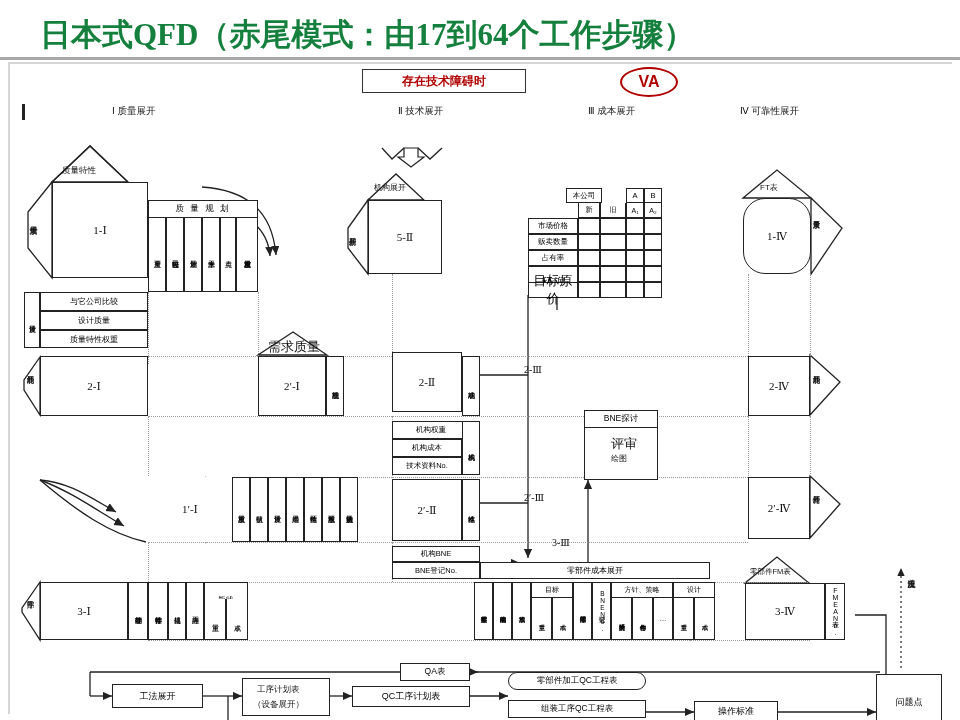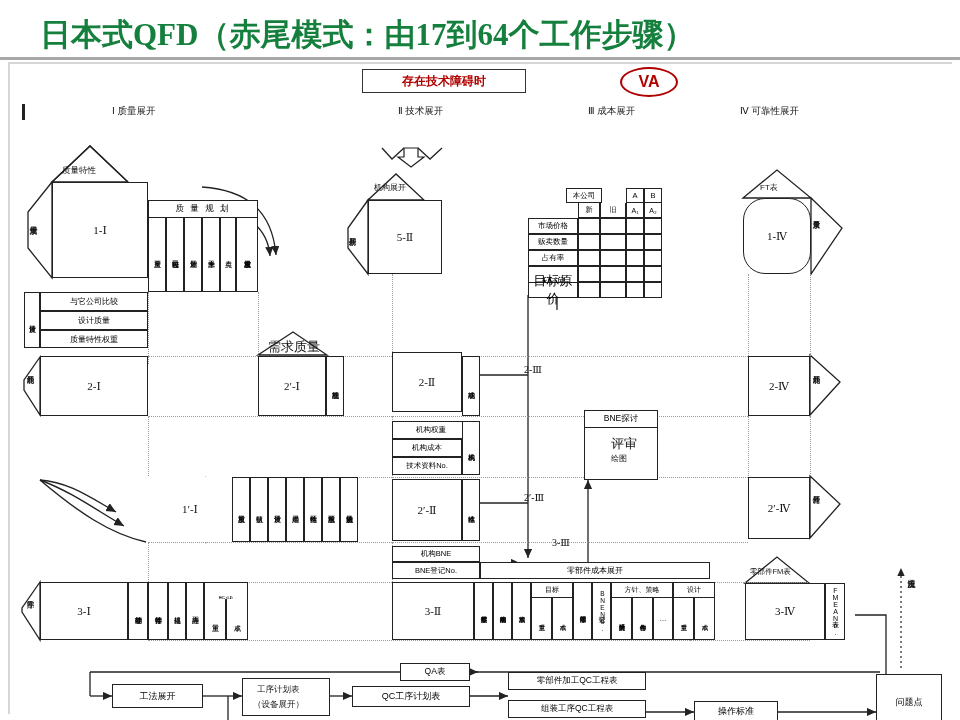--- a/index.html
+++ b/index.html
@@ -222,21 +222,20 @@
     <div class="b ctr" style="left:392px;top:397px;width:70px;height:18px;font-size:7.5px;">技术资料No.</div>
     <div class="b ctr vert" style="left:462px;top:361px;width:18px;height:54px;font-size:7px;">机构成本</div>
 
     <div class="b ctr code" style="left:392px;top:419px;width:70px;height:62px;">2′-Ⅱ</div>
     <div class="b ctr vert" style="left:462px;top:419px;width:18px;height:62px;font-size:7px;">特性成本</div>
 
     <div class="b ctr" style="left:392px;top:486px;width:88px;height:16px;font-size:7.5px;">机构BNE</div>
     <div class="b ctr" style="left:392px;top:502px;width:88px;height:17px;font-size:7.5px;">BNE登记No.</div>
     <div class="b ctr" style="left:480px;top:502px;width:230px;height:17px;font-size:8px;">零部件成本展开</div>
 
-    <div class="b ctr code" style="left:392px;top:522px;width:82px;height:58px;">3-Ⅱ</div>
     <div class="b ctr vert" style="left:474px;top:522px;width:19px;height:58px;font-size:6.5px;">零部件权重</div>
     <div class="b ctr vert" style="left:493px;top:522px;width:19px;height:58px;font-size:6.5px;">部件功能成本</div>
     <div class="b ctr vert" style="left:512px;top:522px;width:19px;height:58px;font-size:6.5px;">预算成本</div>
     <div class="b ctr" style="left:531px;top:522px;width:42px;height:16px;font-size:7px;">目标</div>
     <div class="b ctr vert" style="left:531px;top:538px;width:21px;height:42px;font-size:6.5px;border-top:none;">重量</div>
     <div class="b ctr vert" style="left:552px;top:538px;width:21px;height:42px;font-size:6.5px;border-top:none;">成本</div>
     <div class="b ctr vert" style="left:573px;top:522px;width:19px;height:58px;font-size:6.5px;">瓶颈零部件</div>
     <div class="b ctr vert" style="left:592px;top:522px;width:19px;height:58px;font-size:6.5px;">BNE登记No.</div>
     <div class="b ctr" style="left:611px;top:522px;width:62px;height:16px;font-size:7px;">方针、策略</div>
     <div class="b ctr vert" style="left:611px;top:538px;width:21px;height:42px;font-size:6.5px;border-top:none;">材质为研磨</div>
@@ -305,19 +304,19 @@
     <div class="b ctr vert" style="left:825px;top:523px;width:20px;height:57px;font-size:7px;">FMEA表No.</div>
     <div class="lbl" style="left:906px;top:513px;font-size:8px;writing-mode:vertical-rl;text-orientation:upright;height:72px;">向上流反馈</div>
 
     <div class="b ctr" style="left:400px;top:603px;width:70px;height:18px;font-size:8.5px;">QA表</div>
     <div class="b ctr" style="left:112px;top:624px;width:91px;height:24px;font-size:9px;">工法展开</div>
     <div class="b" style="left:242px;top:618px;width:88px;height:38px;">
       <div class="lbl" style="left:14px;top:6px;font-size:8.5px;">工序计划表</div>
       <div class="lbl" style="left:10px;top:21px;font-size:8.5px;">（设备展开）</div>
     </div>
     <div class="b ctr" style="left:352px;top:626px;width:118px;height:21px;font-size:9px;">QC工序计划表</div>
-    <div class="b ctr" style="left:508px;top:612px;width:138px;height:18px;font-size:8.5px;">零部件加工QC工程表</div>
+    <div class="b ctr" style="left:508px;top:612px;width:138px;height:18px;font-size:8.5px;border-radius:9px;">零部件加工QC工程表</div>
     <div class="b ctr" style="left:508px;top:640px;width:138px;height:18px;font-size:8.5px;">组装工序QC工程表</div>
     <div class="b ctr" style="left:694px;top:641px;width:84px;height:21px;font-size:9px;">操作标准</div>
     <div class="b ctr" style="left:876px;top:614px;width:66px;height:56px;font-size:9px;">问题点</div>
 
   </div>
 </div>
 
 </body></html>

